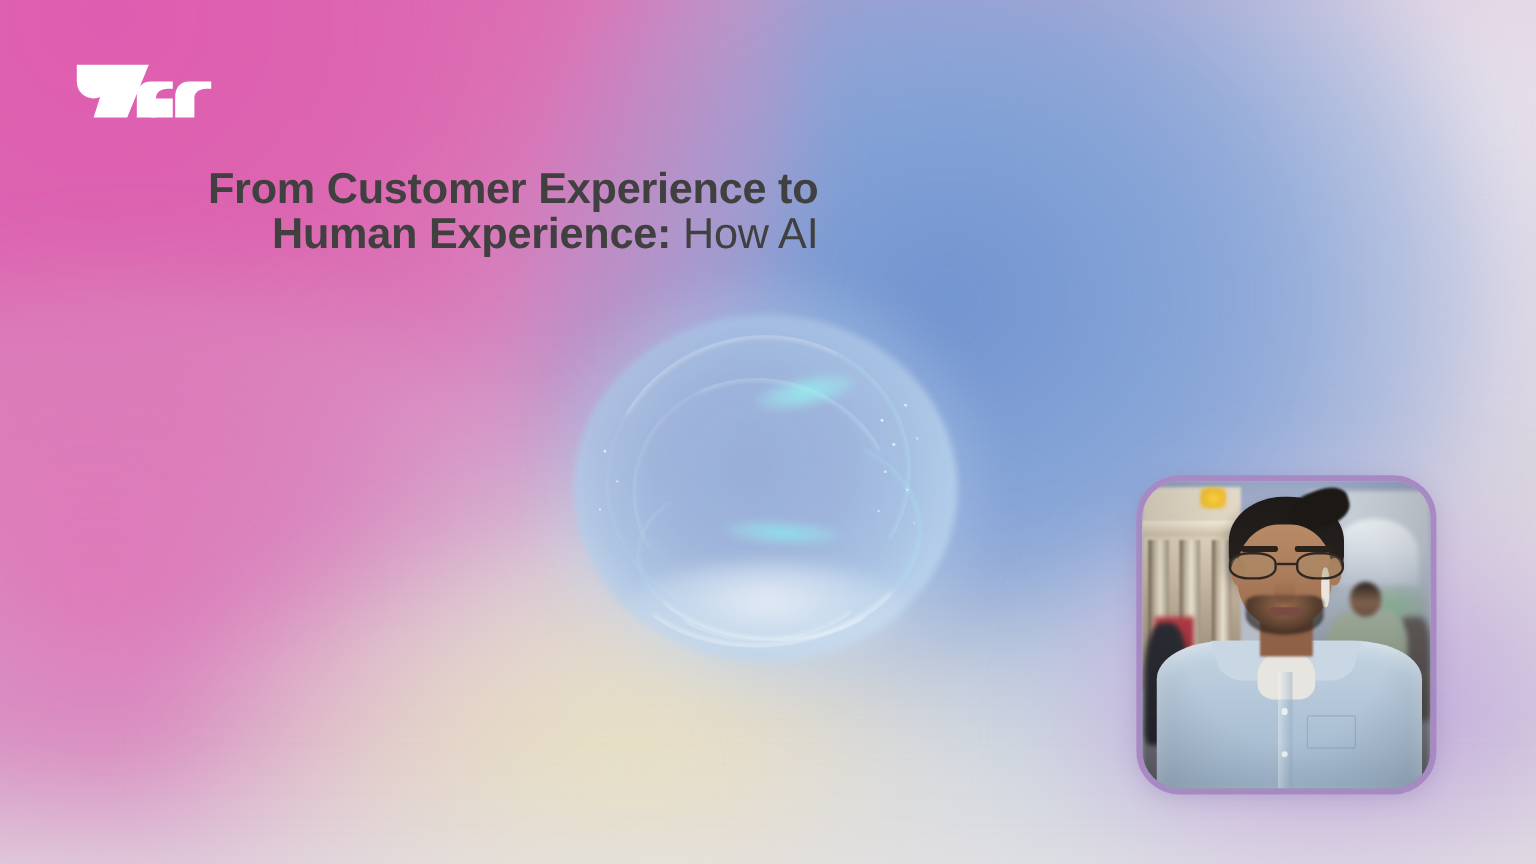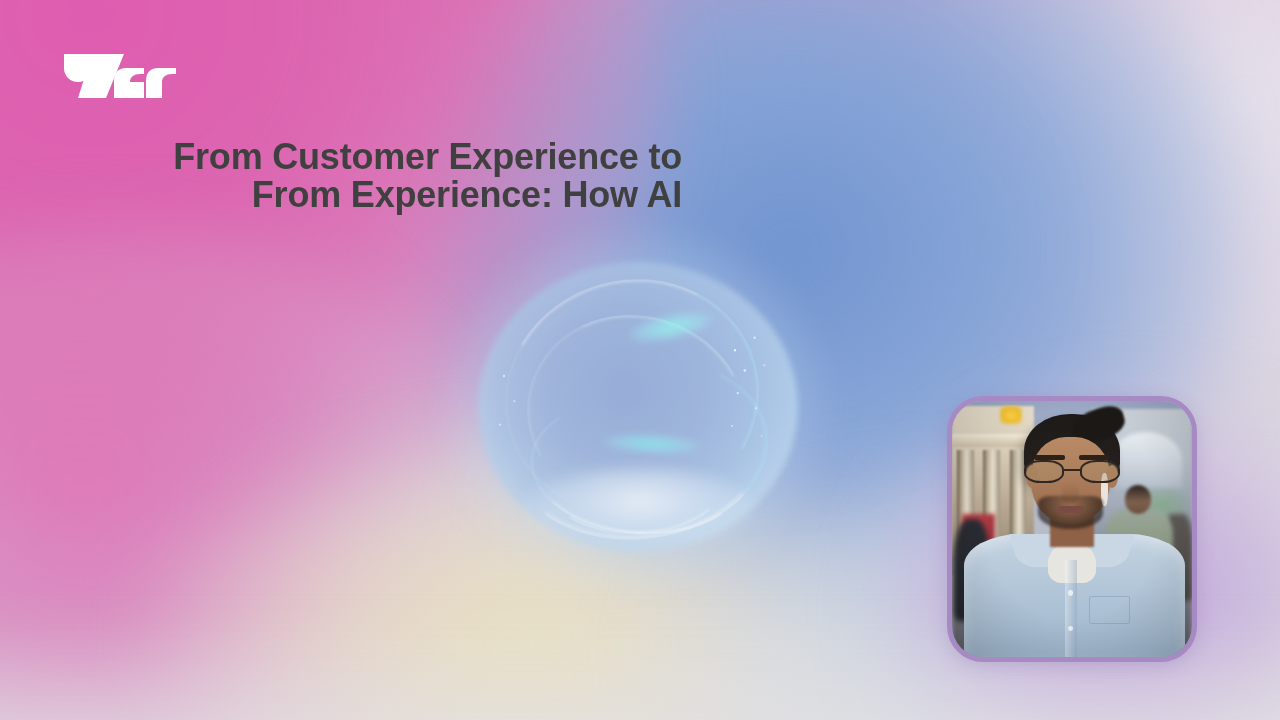--- a/index.html
+++ b/index.html
@@ -281,21 +281,21 @@
     left: 62px; top: 138px;
     width: 620px;
     color: #404040;
     font-size: 36px;
     line-height: 38px;
     letter-spacing: -0.2px;
     text-align: right;
   }
   .title-line { white-space: nowrap; }
   .t-bold   { font-weight: bold; }
-  .t-light  { font-weight: 700; }
+  .t-light  { font-weight: 400; }
 
   
   .thumb {
     position: absolute;
     left: 947px; top: 396px;
     width: 250px; height: 266px;
     border-radius: 36px;
     border: 5px solid #a789c4;
     box-sizing: border-box;
     overflow: hidden;
@@ -547,21 +547,21 @@
 
       <path d="M96 16 C88 16 84 21 84 29 V46 H100 V30 C100 25 104 22 110 22 H114 V16 Z" fill="#ffffff"></path>
     </svg>
   </div>
 
   <div class="title-block">
     <div class="title-line">
       <span class="t-bold">From Customer Experience to</span>
     </div>
     <div class="title-line">
-      <span class="t-bold">From Experience:</span><span class="t-light"> How AI</span>
+      <span class="t-bold">Human Experience:</span><span class="t-light"> How AI</span>
     </div>
   </div>
 
   <div class="thumb">
     <div class="thumb-photo">
       <div class="ph-sky"></div>
       <div class="ph-building-r"></div>
       <div class="ph-arch"></div>
       <div class="ph-green"></div>
       <div class="ph-building-l"></div>

